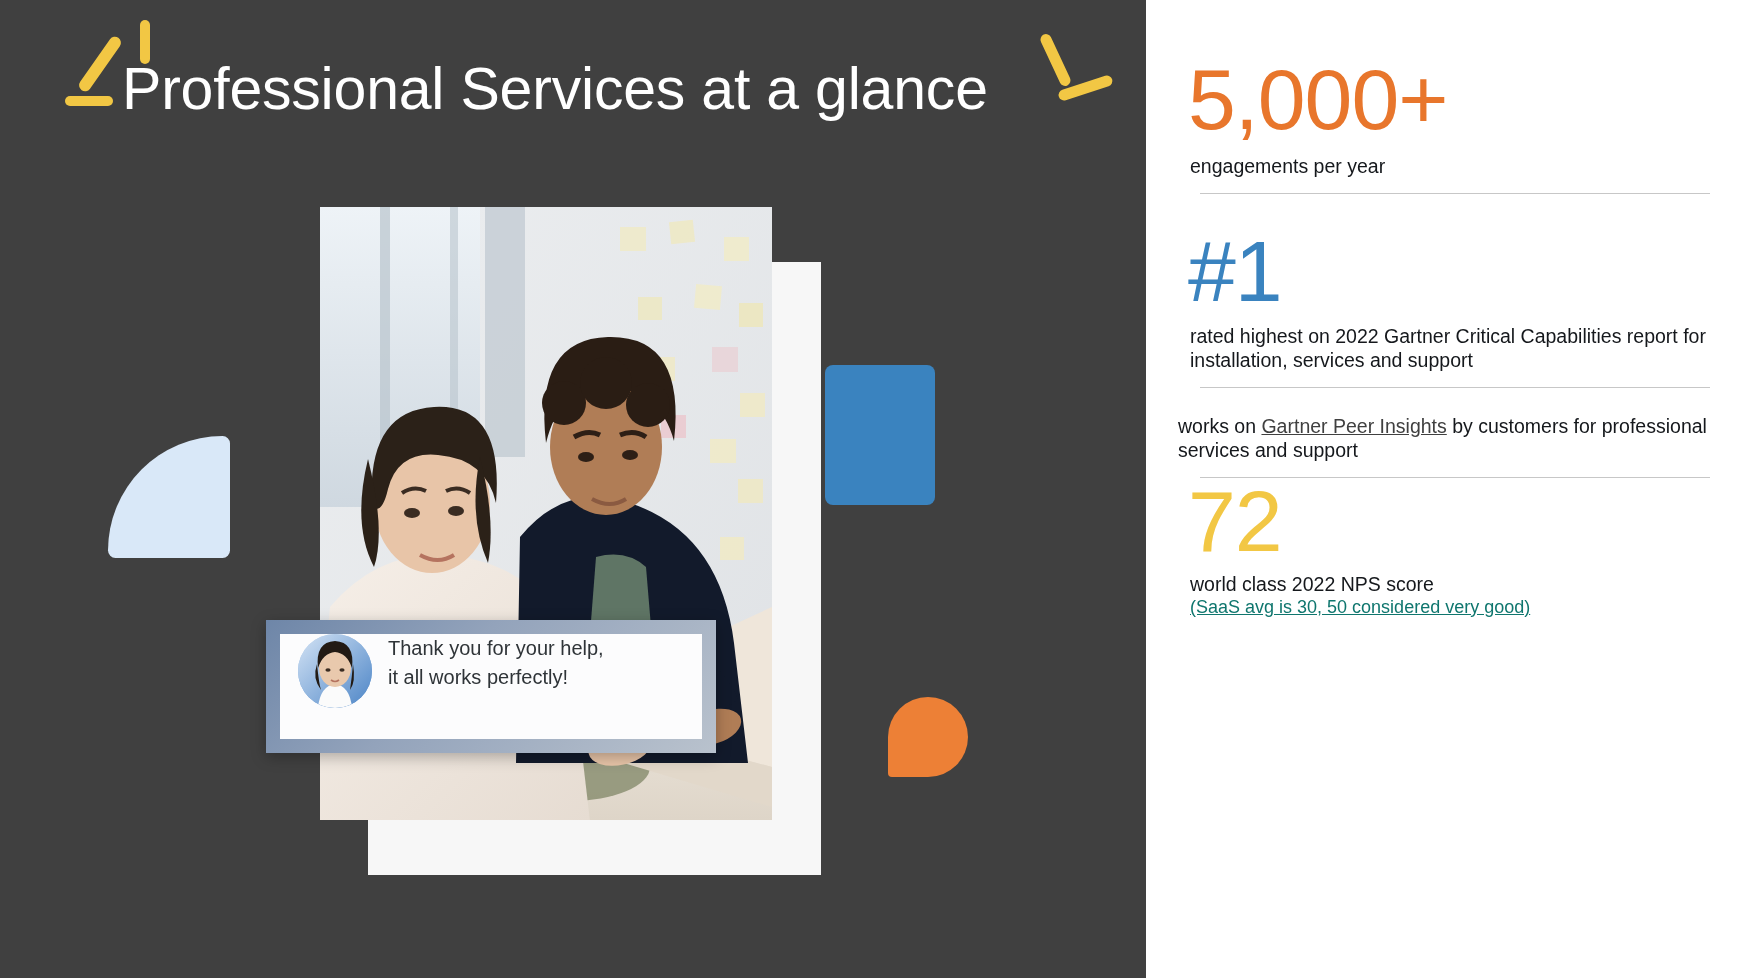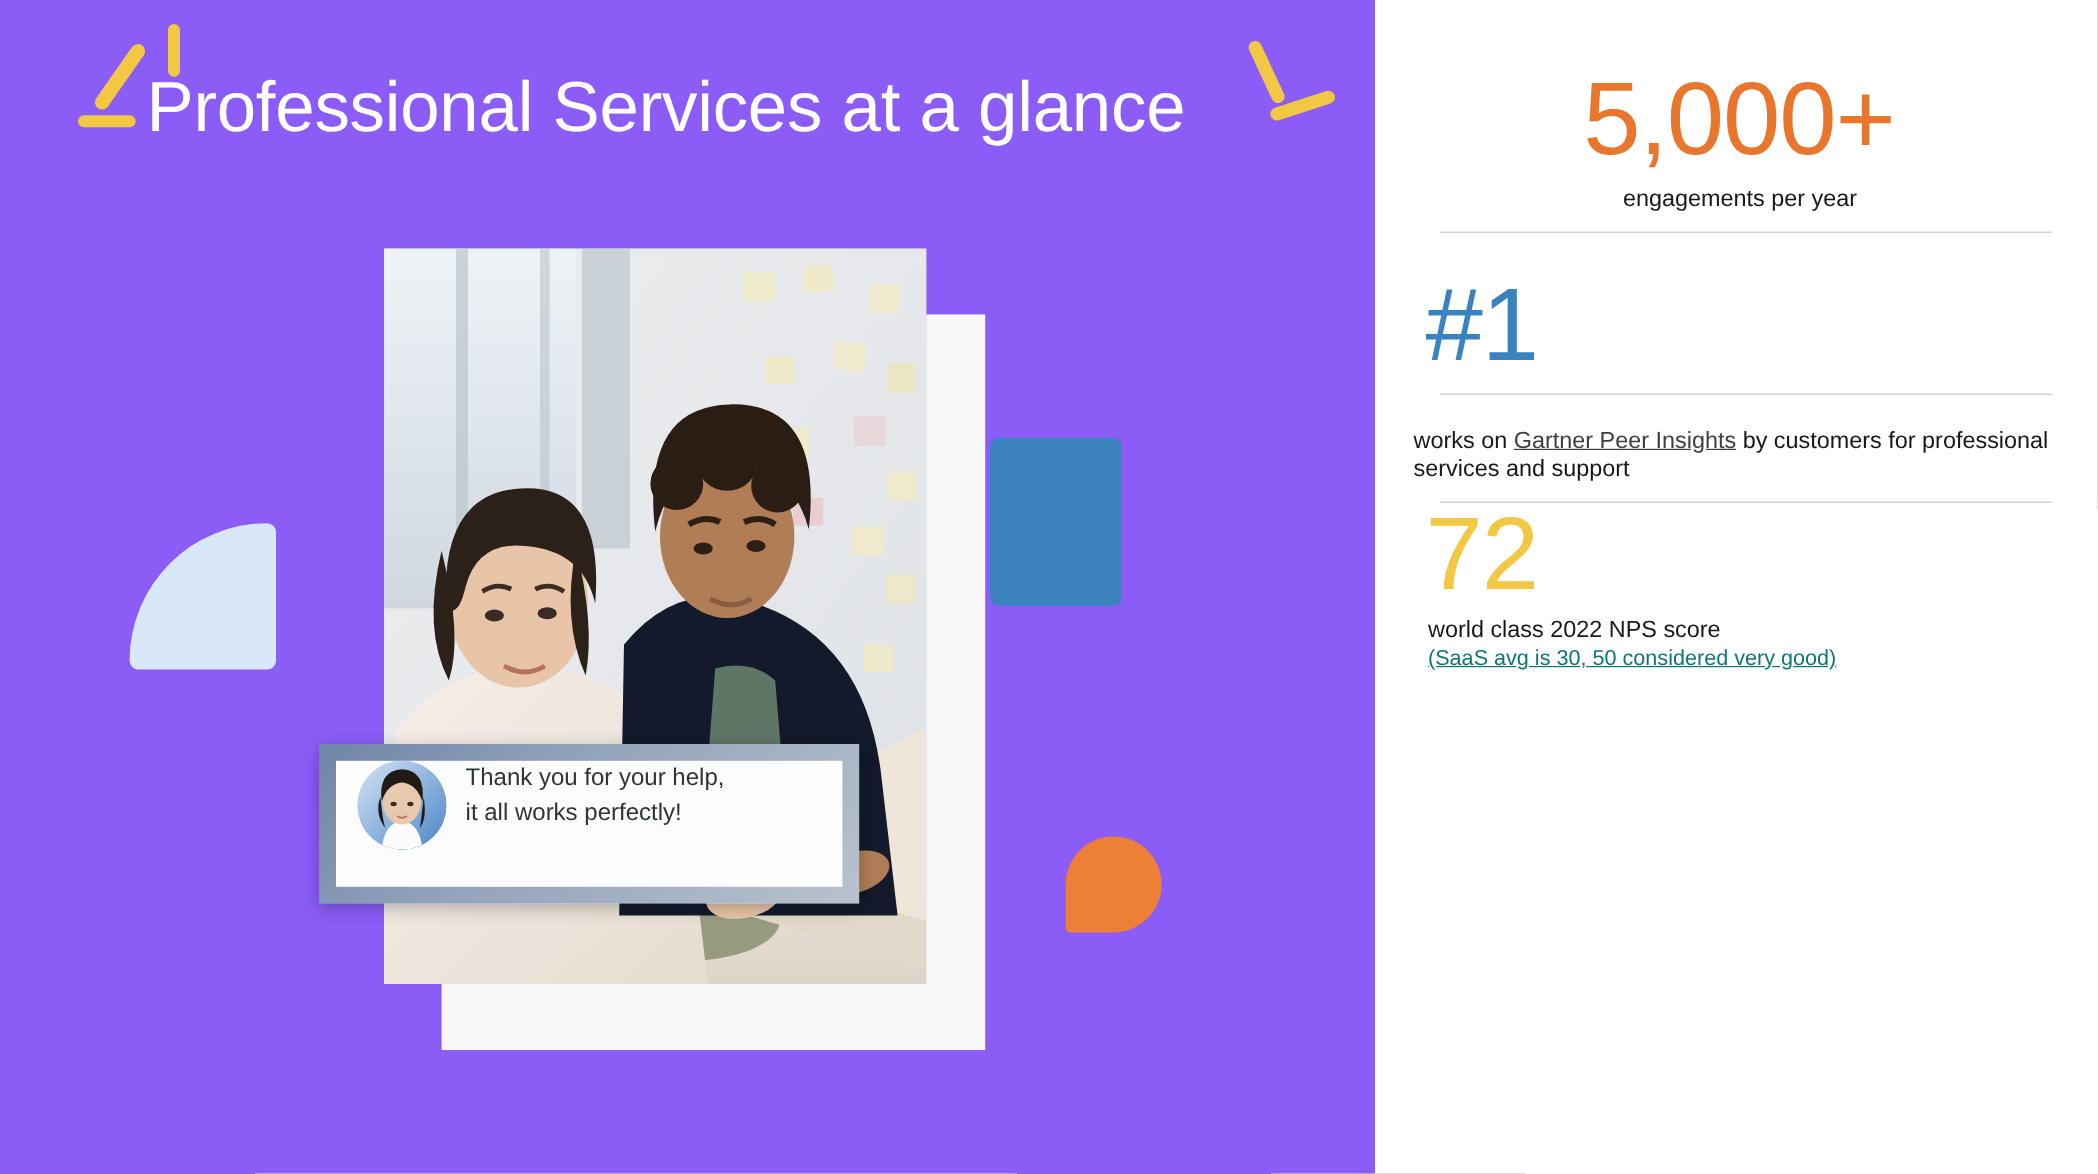--- a/index.html
+++ b/index.html
@@ -13,21 +13,21 @@
   #slide {
     position: absolute; inset: 0;
     width: 1748px; height: 978px;
     display: flex;
   }
 
   
   .left {
     position: relative;
     width: 1146px; height: 978px;
-    background: #8b5cf6;
+    background: #404040;
     overflow: hidden;
     flex: 0 0 auto;
     padding-left: 48px;
   }
 
   .title {
     position: absolute;
     left: 122px; top: 55px;
     font-size: 59px;
     font-weight: 400;
@@ -179,21 +179,21 @@
     color: #404040;
     text-decoration: underline;
   }
   .sublink {
     display: inline-block;
     color: #0f766e;
     text-decoration: underline;
     font-size: 18px;
     line-height: 23px;
   }
-  .s1-wrap { margin-top: 4px; text-align: center; }
+  .s1-wrap { margin-top: 4px; }
   .s2-wrap { margin-top: 34px; }
   .s3-wrap { margin-top: 26px; }
   .s4-wrap { }
 </style>
 </head>
 <body>
 
 <div id="slide">
 
   <div class="left">
@@ -335,20 +335,21 @@
   <div class="right">
 
     <div class="stat s1-wrap">
       <div class="stat-number n1">5,000+</div>
       <div class="stat-caption c1">engagements per year</div>
       <div class="divider"></div>
     </div>
 
     <div class="stat s2-wrap">
       <div class="stat-number n2">#1</div>
+      <div class="stat-caption c2">rated highest on 2022 Gartner Critical Capabilities report for installation, services and support</div>
       <div class="divider"></div>
     </div>
 
     <div class="stat s3-wrap">
       <div class="stat-caption c3"><span>works on </span><a href="#" class="link">Gartner Peer Insights</a><span> by customers for professional services and support</span></div>
       <div class="divider"></div>
     </div>
 
     <div class="stat s4-wrap">
       <div class="stat-number n4">72</div>

